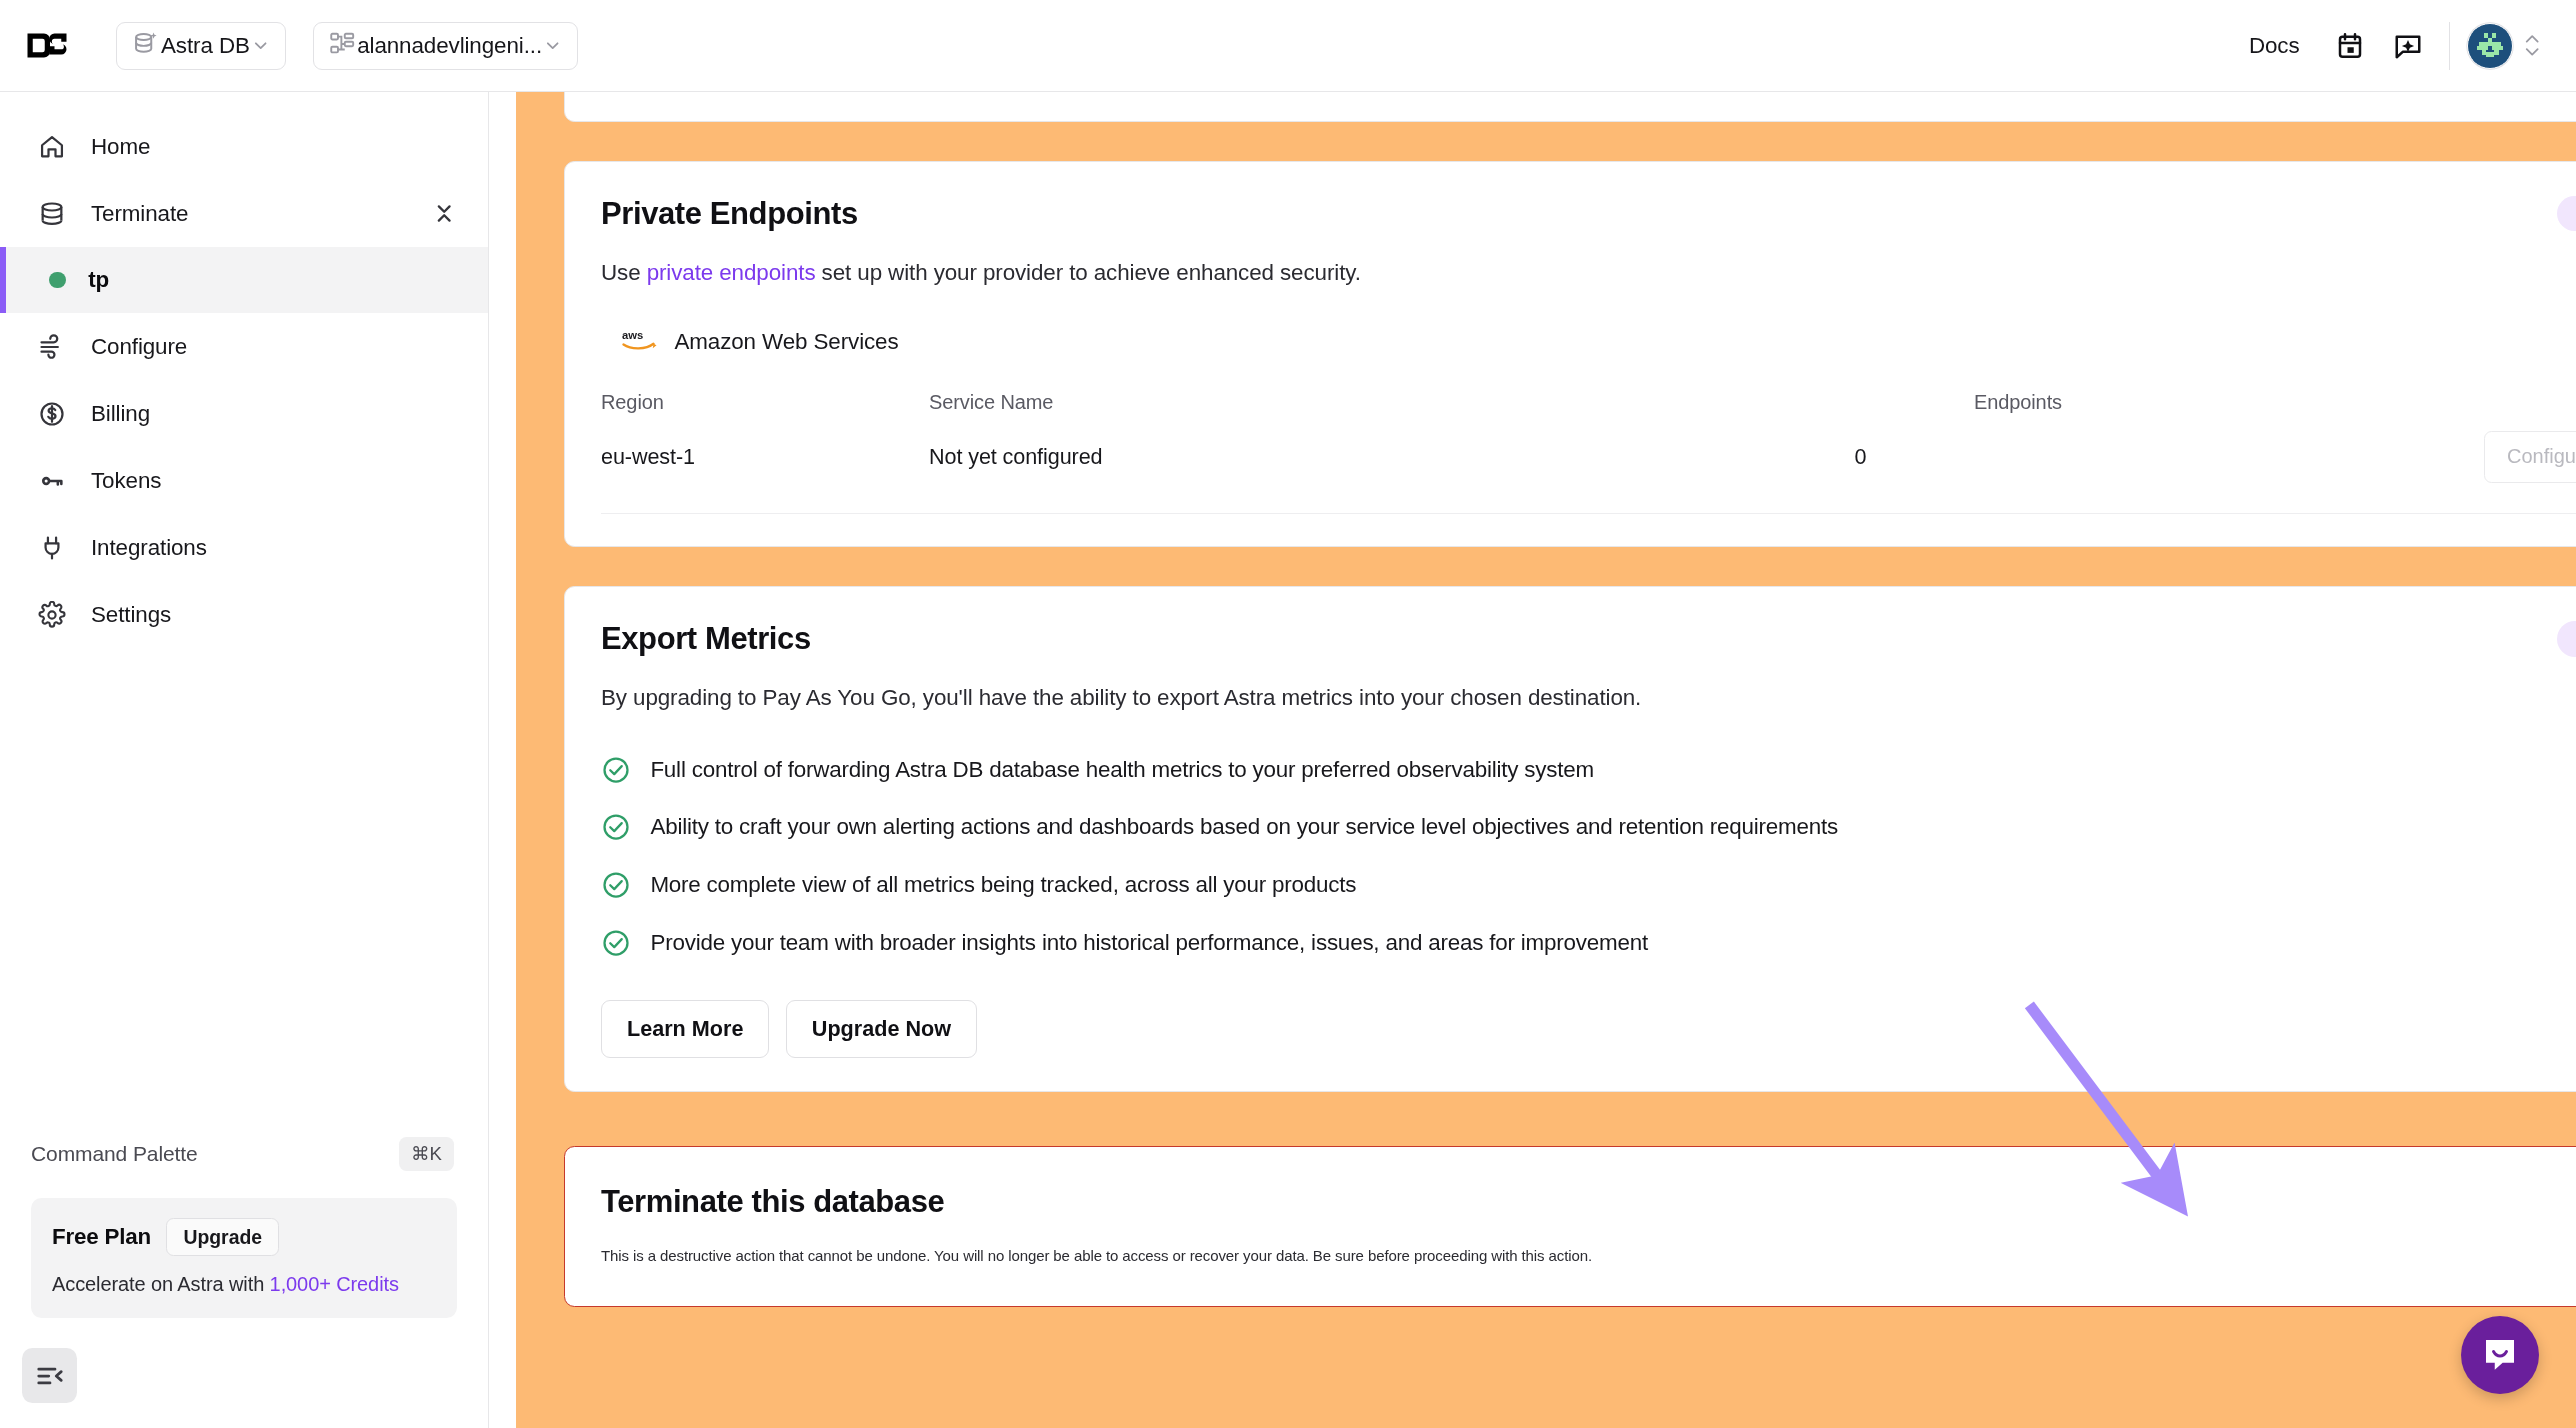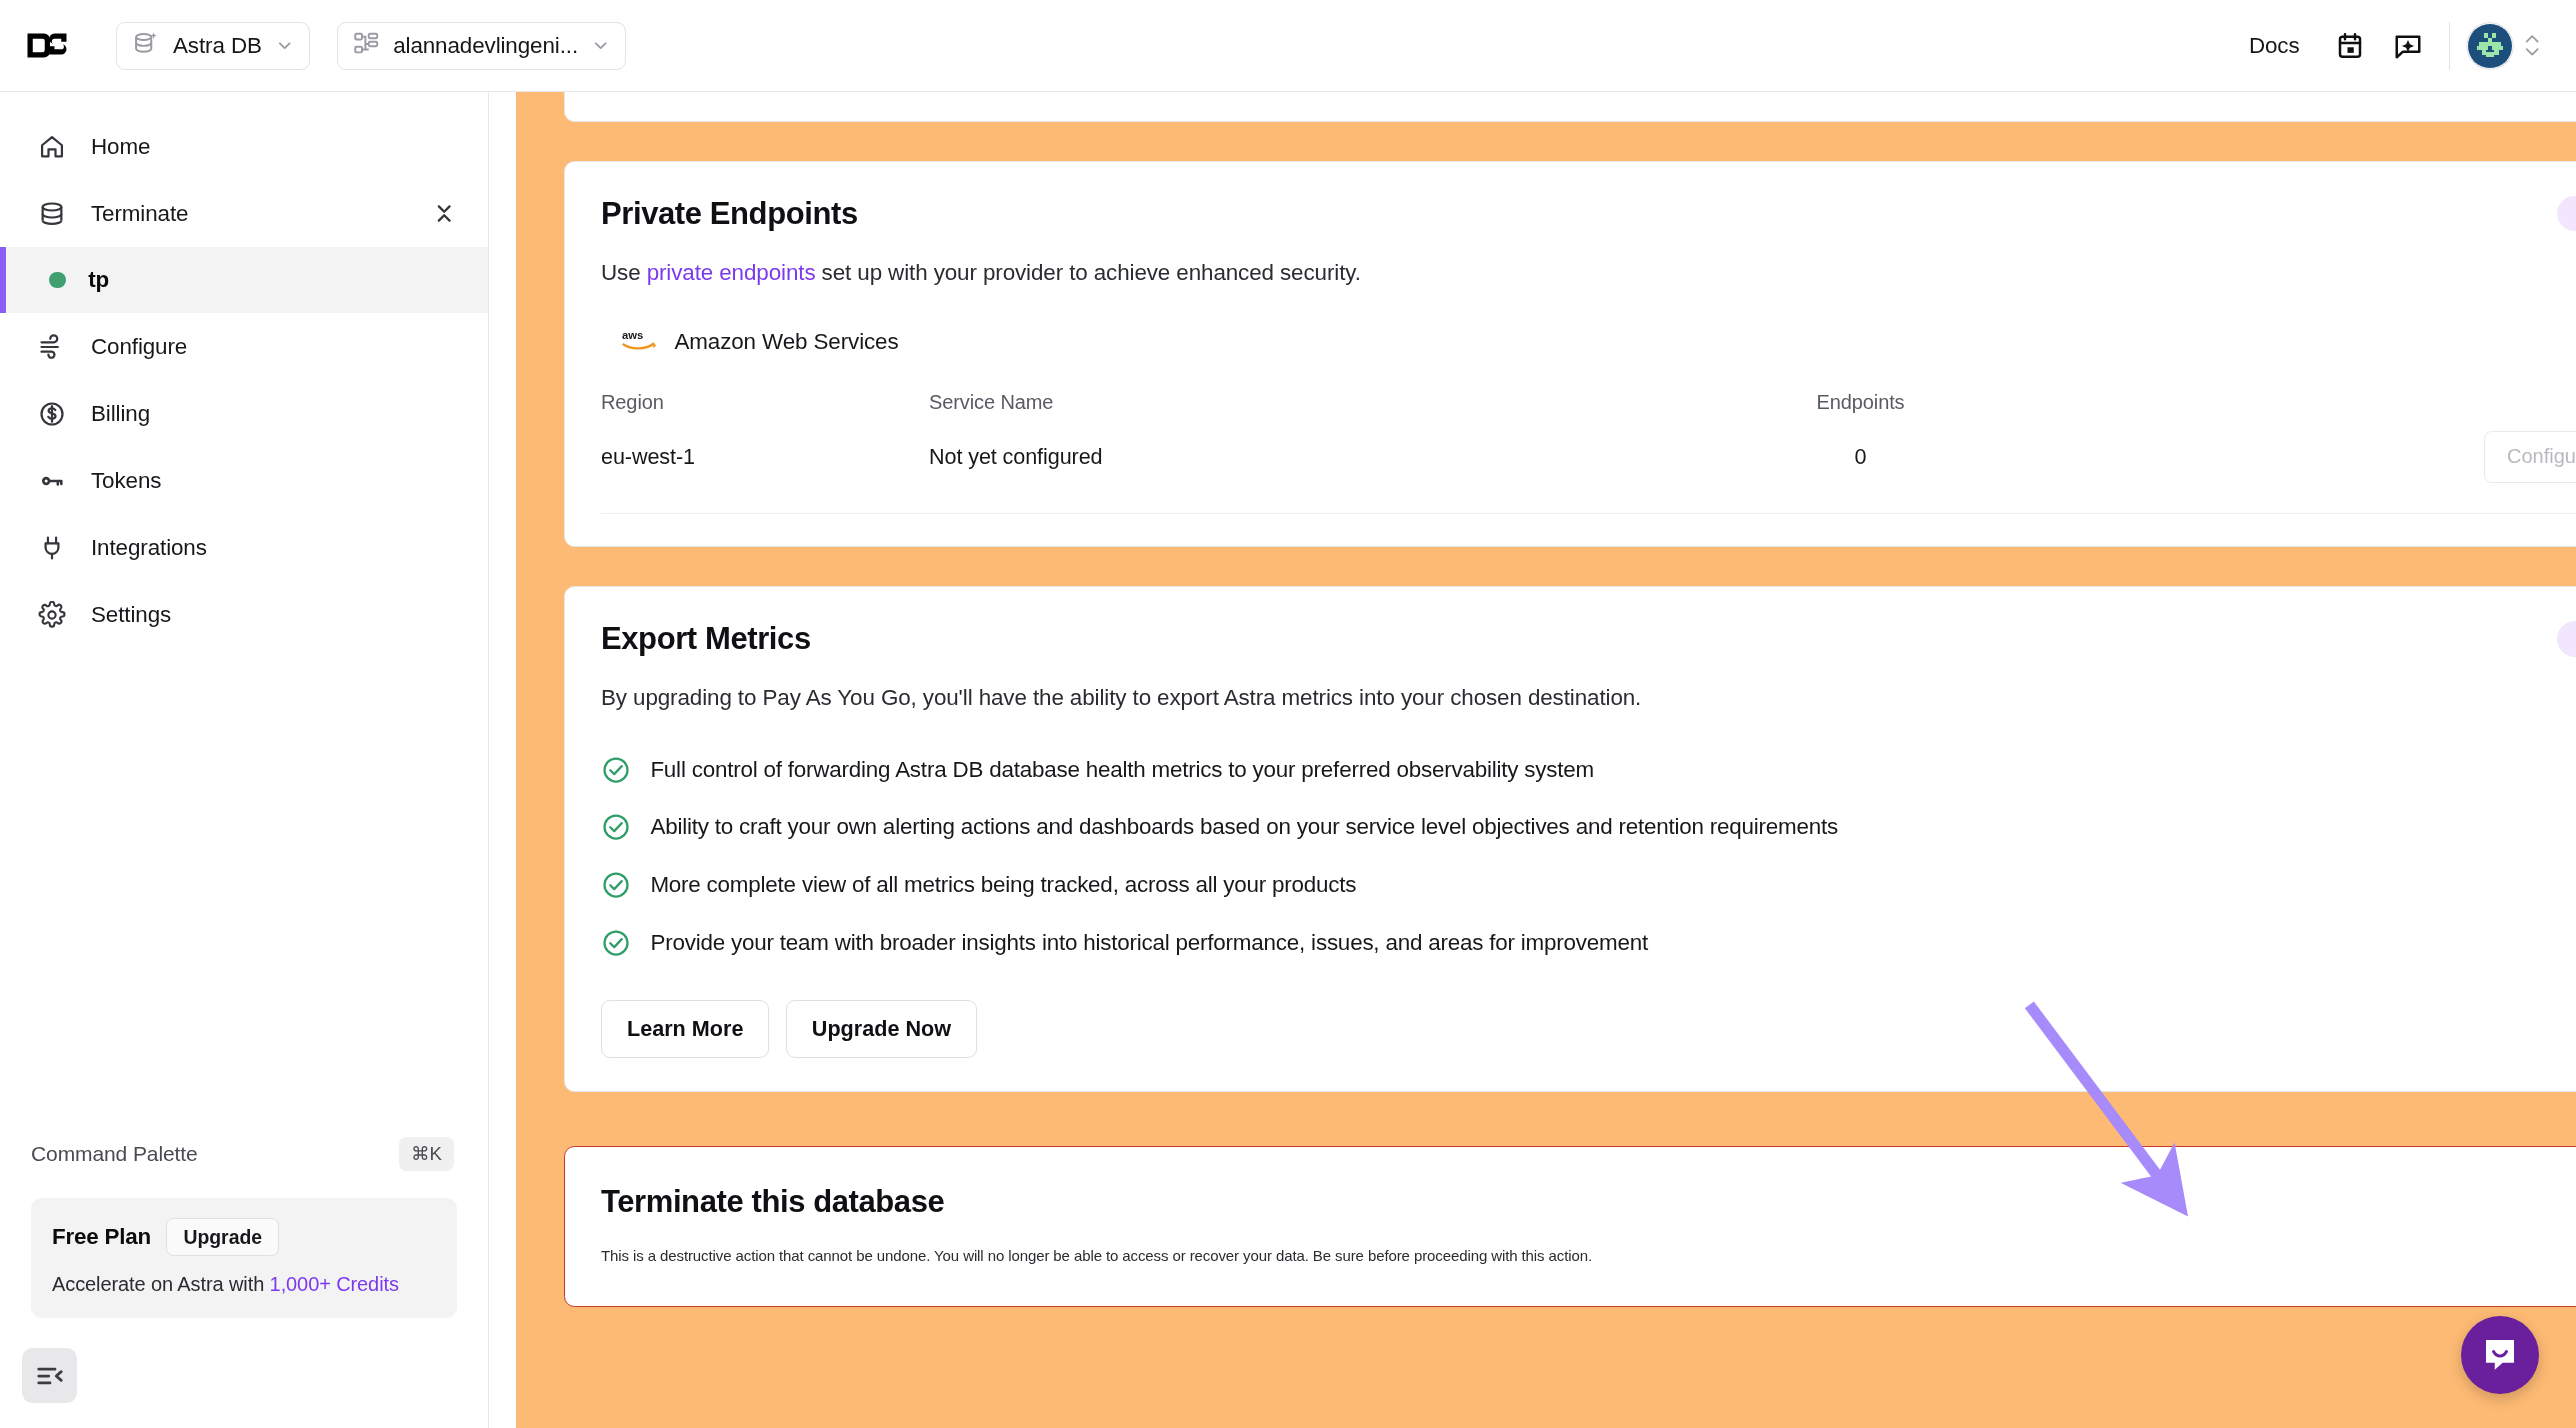--- a/index.html
+++ b/index.html
@@ -16,21 +16,21 @@
     position:absolute; top:0; left:0; width:2576px; height:92px;
     background:#ffffff; border-bottom:0.7px solid #e7e7e9;
     display:flex; align-items:center;
   }
   .ds-logo {
     margin-left:25px; width:43px; height:33px;
     display:flex; align-items:center; justify-content:center;
   }
   .pill {
     height:48px; border:0.7px solid #e2e2e5; border-radius:9px;
-    display:flex; align-items:center; gap:13px;
+    display:flex; align-items:center; gap:1px;
     padding:0 15px; background:#fff; cursor:pointer;
   }
   .pill-label { font-size:22.4px; color:#16161a; white-space:nowrap; letter-spacing:-0.1px;}
   .pill-chev { color:#9a9aa2; display:flex; align-items:center; }
   #astra-pill { margin-left:48px; }
   #org-pill { margin-left:27px; }
 
   .topbar-right {
     margin-left:auto; display:flex; align-items:center; height:100%;
     padding-right:36px; gap:0px;
@@ -123,21 +123,21 @@
   .link-purple { color:#7c3aed; cursor:pointer; }
 
   .provider-row { display:flex; align-items:center; gap:16.4px; margin-top:39px; padding-left:21px; }
   .provider-name { font-size:22.4px; color:#18181c; letter-spacing:-0.1px; }
 
   .pe-table { margin-top:36px; }
   .pe-grid {
     display:grid; grid-template-columns: 328px 730px 403px 1fr; align-items:center;
   }
   .pe-head-cell { font-size:20px; color:#5a5a63; letter-spacing:-0.1px; padding-bottom:16.4px; }
-  .pe-head-cell.center { text-align:center; }
+  .pe-head-cell.center { text-align:right; }
   .pe-body-cell { font-size:21.6px; color:#18181c; letter-spacing:-0.1px; }
   .pe-body-cell.center { text-align:center; }
   .btn-disabled {
     justify-self:end; border:0.7px solid #eaeaec; background:#fff; color:#b9b9bf;
     font-size:20px; border-radius:7.5px; padding:13.4px 22.4px; cursor:default;
     font-family:"Liberation Sans", sans-serif; white-space:nowrap;
   }
   .pe-divider { height:0.7px; background:#eeeef0; margin-top:30px; }
 
   .feature-list { margin-top:40px; display:flex; flex-direction:column; gap:27.6px; }

